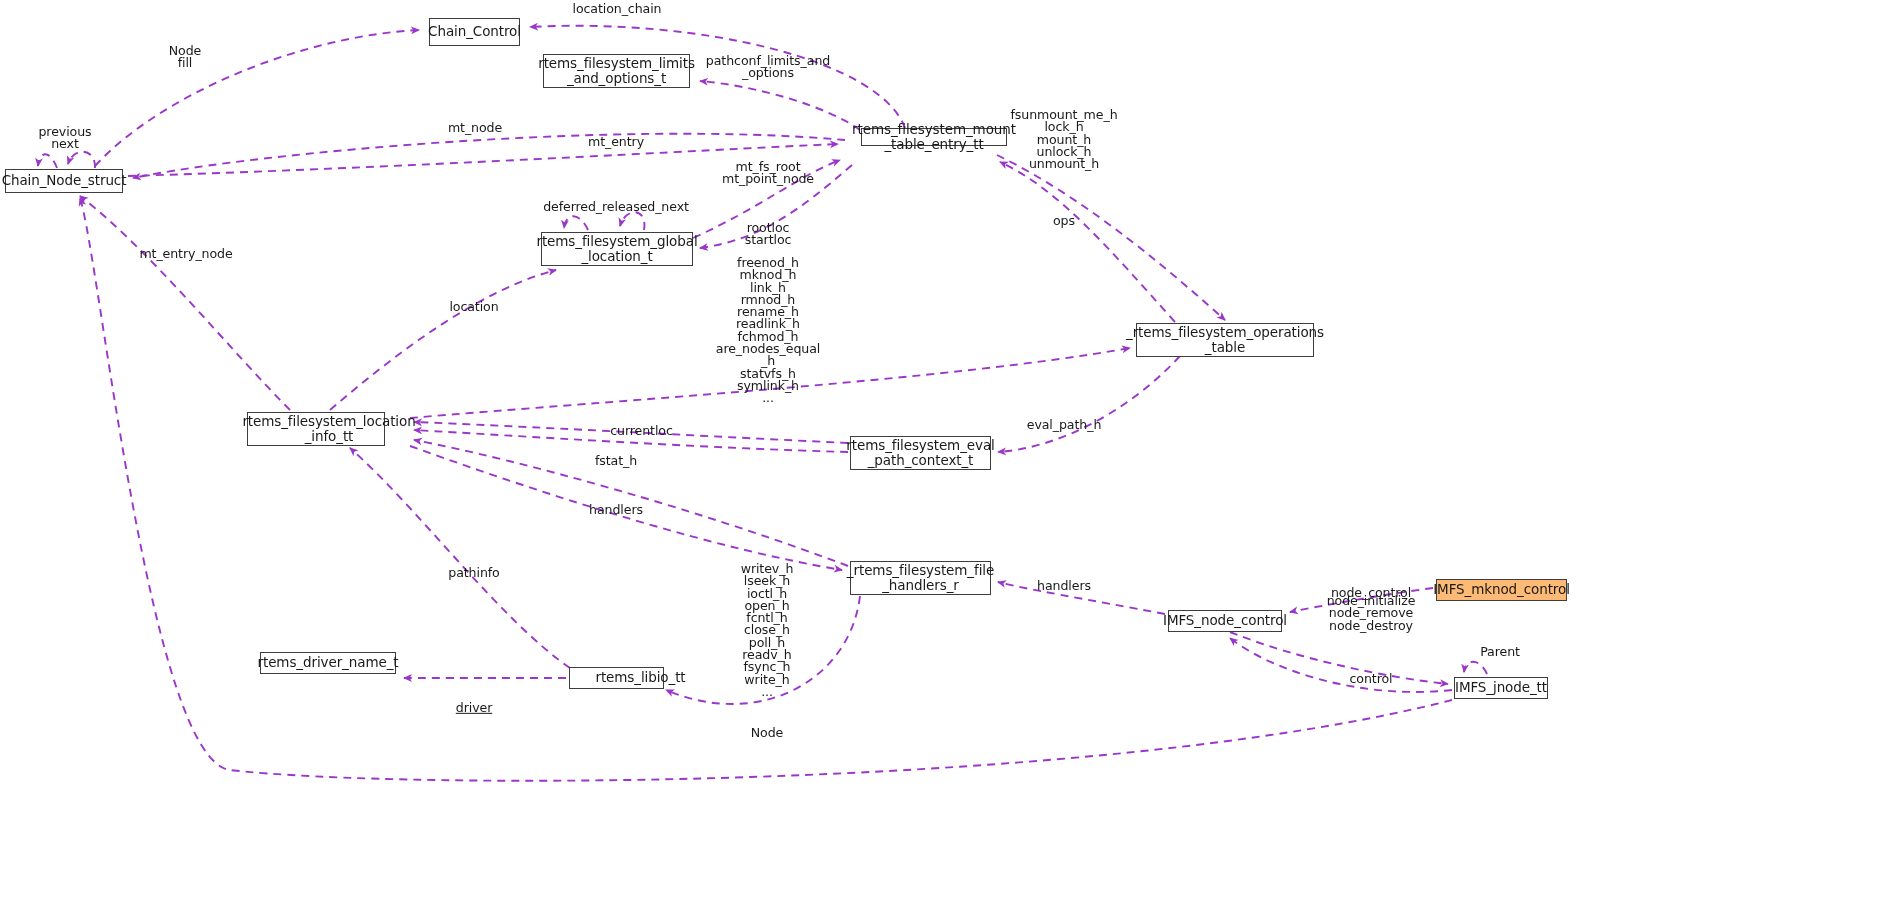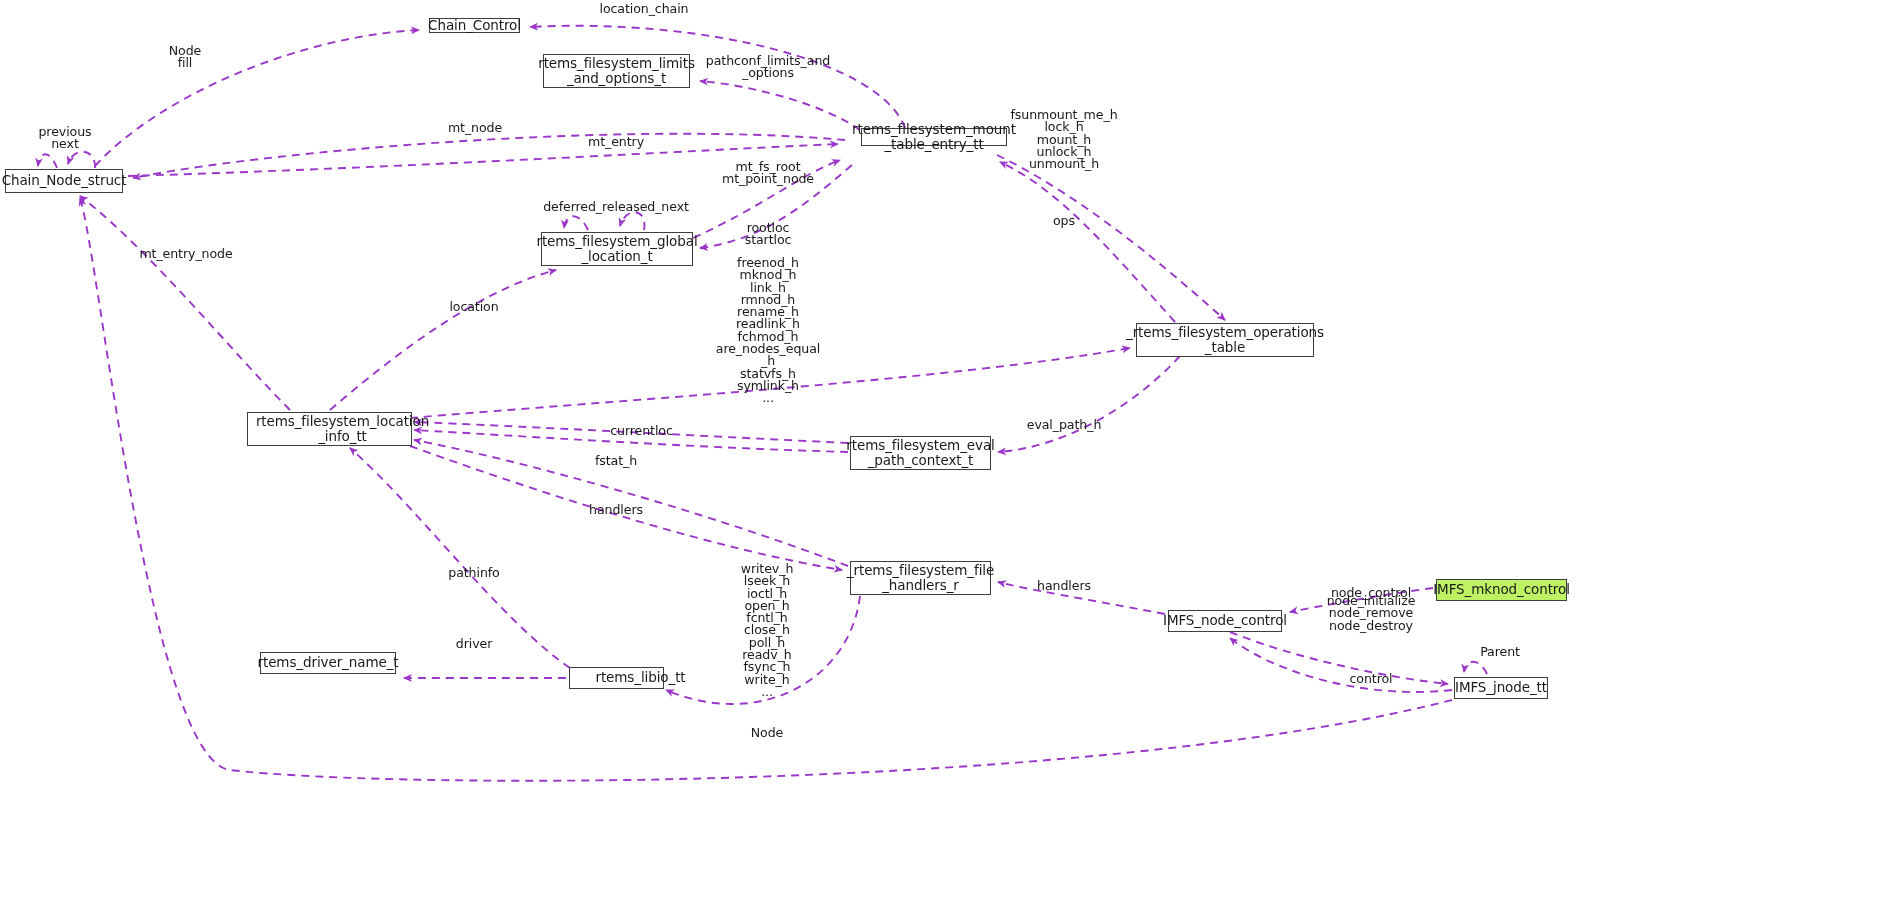--- a/index.html
+++ b/index.html
@@ -14,21 +14,21 @@
     color:#1a1a1a;
     font-size:13.5px;
     line-height:15.5px;
     display:flex;
     align-items:center;
     justify-content:center;
     text-align:center;
     white-space:pre-line;
     letter-spacing:-0.1px;
   }
-  .node.highlight{background:#bef264;}
+  .node.highlight{background:#fdba74;}
   .elabel{
     position:absolute;
     font-size:12.6px;
     line-height:12.3px;
     color:#1a1a1a;
     text-align:center;
     white-space:pre-line;
     transform:translate(-50%,-50%);
     letter-spacing:-0.1px;
     pointer-events:none;
@@ -99,56 +99,56 @@
       <path d="M 570,668 C 500,620 420,510 350,448"></path>
 
       <path d="M 566,678 C 500,678 440,678 404,678"></path>
 
       <path d="M 860,596 C 850,680 760,730 666,690"></path>
 
       <path d="M 1452,700 C 1100,790 400,790 230,770 C 150,760 100,260 80,198"></path>
     </g>
   </svg>
 
-  <div class="node" style="left:429px;top:18px;width:91px;height:15px;">Chain_Control</div>
+  <div class="node" style="left:429px;top:18px;width:91px;height:28px;">Chain_Control</div>
 
   <div class="node" style="left:543px;top:54px;width:147px;height:34px;">rtems_filesystem_limits
 _and_options_t</div>
 
   <div class="node" style="left:5px;top:169px;width:118px;height:24px;">Chain_Node_struct</div>
 
   <div class="node" style="left:861px;top:128px;width:146px;height:18px;text-align:center;">rtems_filesystem_mount
 _table_entry_tt</div>
 
   <div class="node" style="left:541px;top:232px;width:152px;height:34px;">rtems_filesystem_global
 _location_t</div>
 
   <div class="node" style="left:1136px;top:323px;width:178px;height:34px;">_rtems_filesystem_operations
 _table</div>
 
-  <div class="node" style="left:247px;top:412px;width:165px;height:34px;padding-left:26px;">rtems_filesystem_location
+  <div class="node" style="left:247px;top:412px;width:138px;height:34px;padding-left:26px;">rtems_filesystem_location
 _info_tt</div>
 
   <div class="node" style="left:850px;top:436px;width:141px;height:34px;">rtems_filesystem_eval
 _path_context_t</div>
 
   <div class="node" style="left:850px;top:561px;width:141px;height:34px;">_rtems_filesystem_file
 _handlers_r</div>
 
   <div class="node highlight" style="left:1436px;top:579px;width:131px;height:22px;">IMFS_mknod_control</div>
 
   <div class="node" style="left:1168px;top:610px;width:114px;height:22px;">IMFS_node_control</div>
 
   <div class="node" style="left:1454px;top:677px;width:94px;height:22px;">IMFS_jnode_tt</div>
 
   <div class="node" style="left:260px;top:652px;width:136px;height:22px;">rtems_driver_name_t</div>
 
   <div class="node" style="left:569px;top:667px;width:95px;height:22px;padding-left:48px;">rtems_libio_tt</div>
 
-  <div class="elabel" style="left:644px;top:9px;">location_chain</div>
+  <div class="elabel" style="left:617px;top:9px;">location_chain</div>
   <div class="elabel" style="left:185px;top:57px;">Node
 fill</div>
   <div class="elabel" style="left:768px;top:67px;">pathconf_limits_and
 _options</div>
   <div class="elabel" style="left:1064px;top:140px;">fsunmount_me_h
 lock_h
 mount_h
 unlock_h
 unmount_h</div>
   <div class="elabel" style="left:65px;top:138px;">previous
@@ -190,17 +190,17 @@
 lseek_h
 ioctl_h
 open_h
 fcntl_h
 close_h
 poll_h
 readv_h
 fsync_h
 write_h
 ...</div>
-  <div class="elabel" style="left:474px;top:644px;">driver</div>
+  <div class="elabel" style="left:474px;top:708px;text-decoration:underline;">driver</div>
   <div class="elabel" style="left:1371px;top:679px;">control</div>
   <div class="elabel" style="left:767px;top:733px;">Node</div>
 
 </div>
 
 </body></html>

